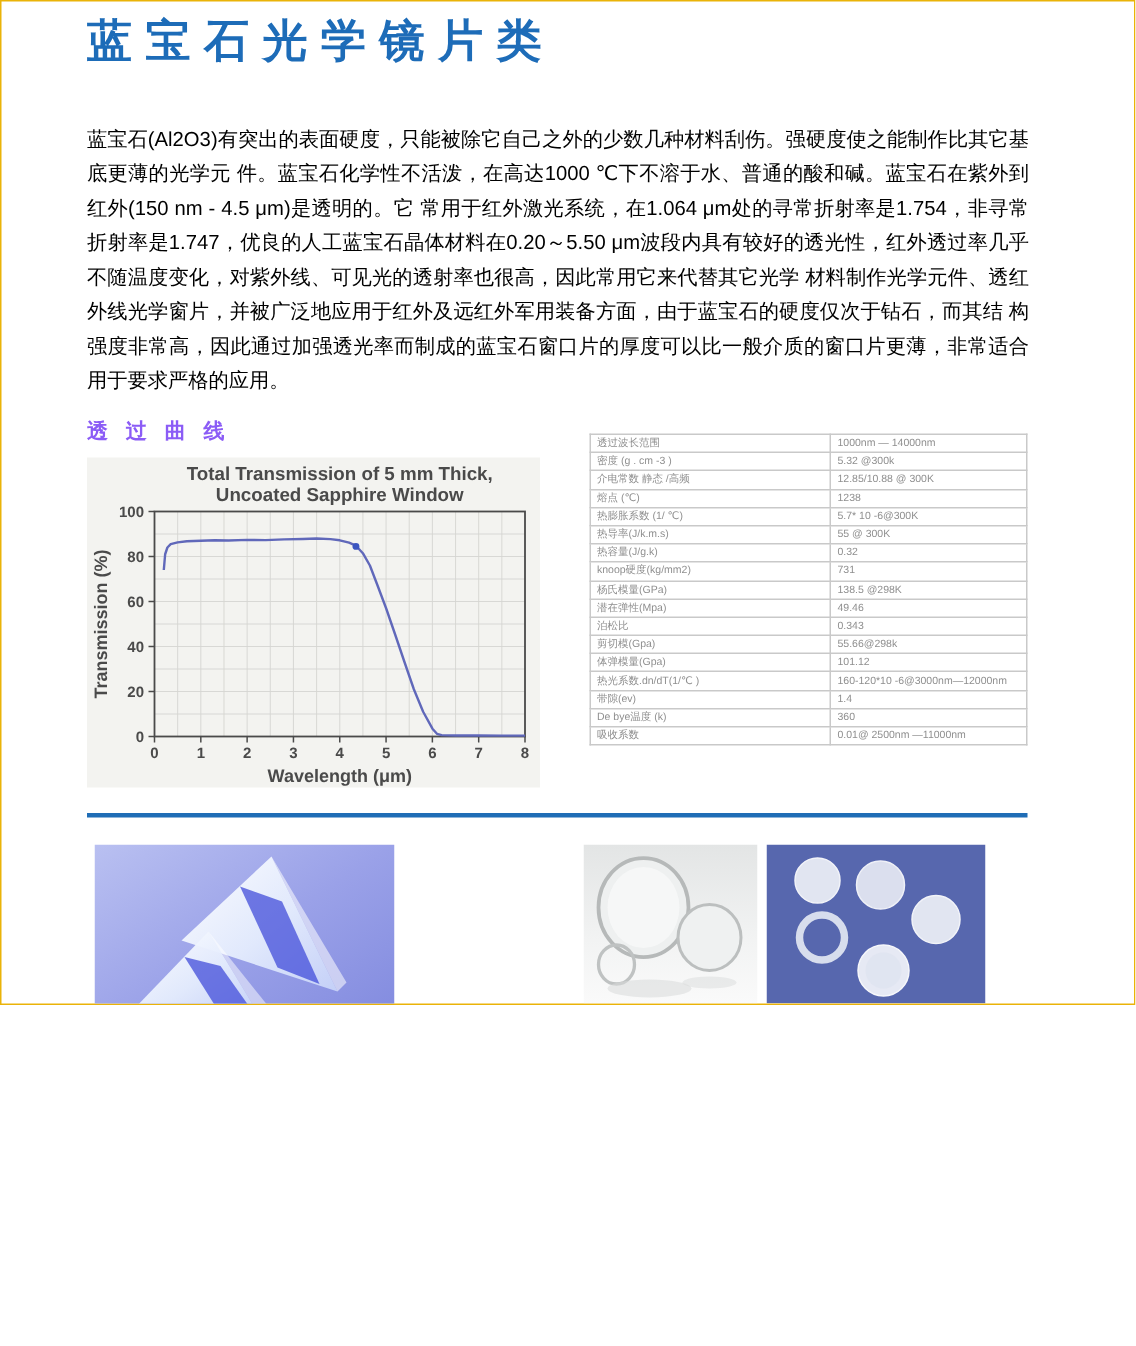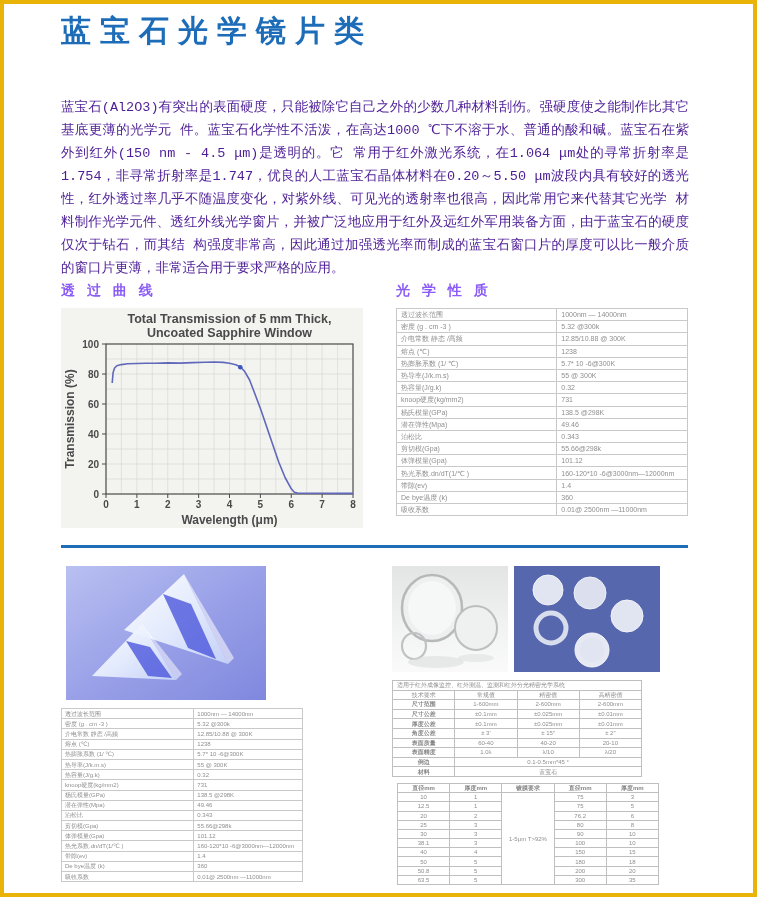--- a/index.html
+++ b/index.html
@@ -1,27 +1,27 @@
 <!DOCTYPE html>
 <html><head>
 <meta charset="utf-8">
 <style>
   html,body{margin:0;padding:0;background:#ffffff;}
   .page{
-    position:relative;width:757px;height:897px;background:#fff;overflow:hidden;
+    position:relative;width:757px;height:670px;background:#fff;overflow:hidden;
     font-family:"Liberation Sans","DejaVu Sans",sans-serif;color:#3d3d3d;
-    border:4px solid #eab308;box-sizing:border-box;
+    border:1px solid #eab308;box-sizing:border-box;
   }
   
   .header{position:absolute;left:57px;top:8px;}
   .page-title{font-size:30px;font-weight:bold;color:#1d6cb8;letter-spacing:9px;line-height:38px;margin:0;}
   .company{font-size:21px;font-weight:bold;font-style:italic;color:#1d6cb8;letter-spacing:1px;line-height:24px;}
   
-  .intro{position:absolute;left:57px;top:92px;width:628px;height:186px;overflow:hidden;
-    font-size:13.5px;line-height:23px;text-align:justify;color:#4c1d95;margin:0;font-family:Liberation Mono, monospace;}
+  .intro{position:absolute;left:57px;top:80px;width:628px;height:186px;overflow:hidden;
+    font-size:13.5px;line-height:23px;text-align:justify;color:#000000;margin:0;}
   
   .sec-heading{font-size:14px;font-weight:bold;color:#8b5cf6;letter-spacing:4px;line-height:16px;}
   .top-left{position:absolute;left:57px;top:278px;width:312px;}
   .top-right{position:absolute;left:392px;top:278px;width:293px;}
   .bot-left{position:absolute;left:57px;top:554px;width:315px;}
   .bot-right{position:absolute;left:388px;top:554px;width:300px;}
   
   .chart-wrap{margin-top:10px;width:302px;height:220px;background:#f3f3f0;}
   svg text{font-family:"Liberation Sans","DejaVu Sans",sans-serif;}
   .ctitle{font-size:12.5px;font-weight:bold;fill:#4a4a4a;text-anchor:middle;}
@@ -127,21 +127,20 @@
           <text x="168.5" y="29" class="ctitle">Uncoated Sapphire Window</text>
           <text x="168.5" y="216" class="alabel">Wavelength (μm)</text>
           <text x="13" y="111" class="alabel" transform="rotate(-90 13 111)">Transmission (%)</text>
           <polyline points="51.2,75.0 52.1,64.5 53.6,60.0 55.8,57.8 60.4,56.6 66.6,55.8 75.9,55.5 85.1,55.2 94.4,55.3 106.8,54.9 119.1,55.1 131.4,54.6 143.8,54.3 153.1,54.0 162.3,54.4 168.5,55.2 174.7,56.7 179.3,58.8 183.9,63.8 188.6,72.0 193.2,84.0 199.4,100.5 205.6,118.5 211.7,136.5 217.9,154.5 224.1,169.5 230.3,180.8 233.3,184.2 236.4,185.1 245.7,185.3 261.1,185.3 276.6,185.4 292.0,185.4" fill="none" stroke="#6068ba" stroke-width="1.6" stroke-linejoin="round"></polyline>
           <circle cx="179.30624999999998" cy="59.25" r="2.3" fill="#3c55c0"></circle>
         </svg>
     </div>
   </div>
 
   <div class="top-right">
-    <div class="sec-heading">光 学 性 质</div>
     <table class="kv" id="optical-table">
         <tbody>
           <tr>
             <td class="k">透过波长范围</td>
             <td class="v">1000nm — 14000nm</td>
           </tr>
           <tr>
             <td class="k">密度 (g . cm -3 )</td>
             <td class="v">5.32 @300k</td>
           </tr>

